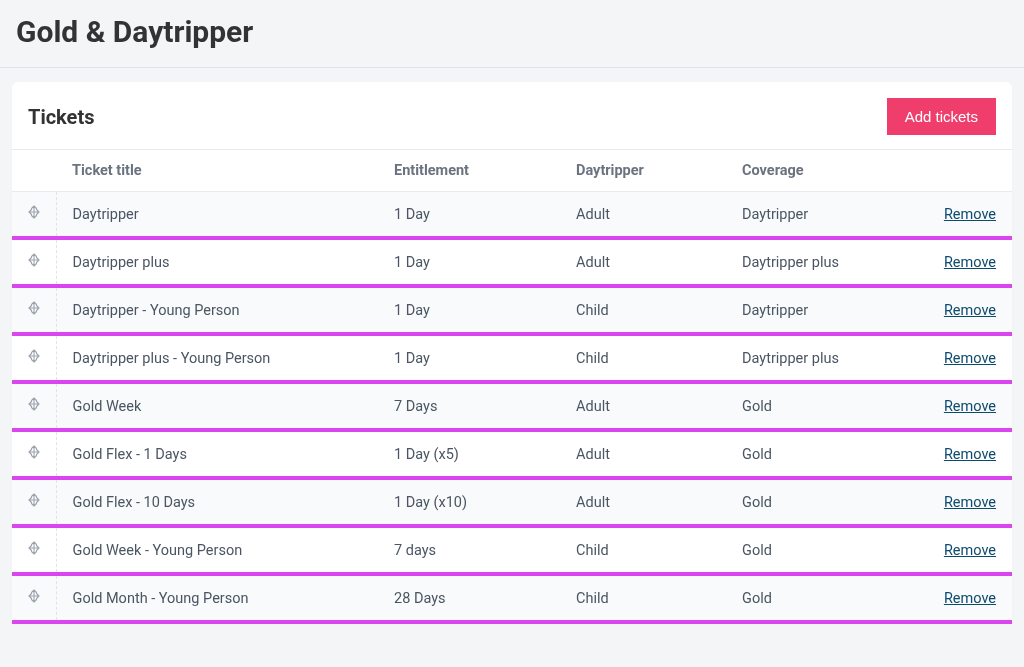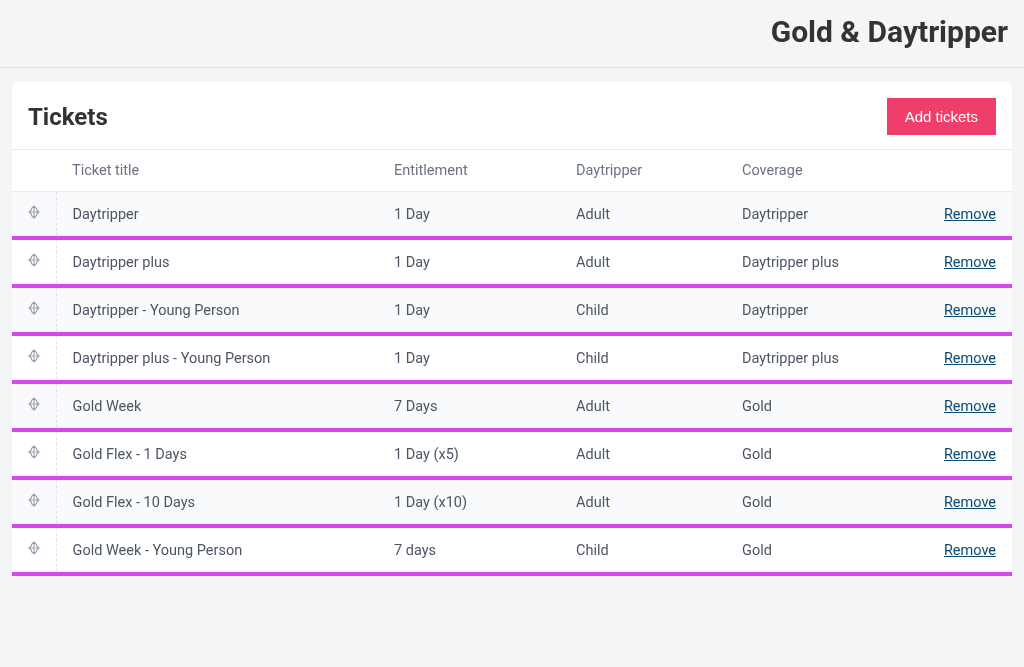--- a/index.html
+++ b/index.html
@@ -5,61 +5,60 @@
     * { box-sizing: border-box; margin: 0; padding: 0; }
     body {
       font-family: -apple-system, BlinkMacSystemFont, "Segoe UI", Roboto, Helvetica, Arial, sans-serif;
       background: #f4f5f7;
       color: #333;
       width: 1024px;
     }
     .page-header {
       padding: 14px 16px 18px 16px;
       border-bottom: 1px solid #e0e3e8;
-      text-align: right;
     }
     .page-title {
       font-size: 30px;
       font-weight: 700;
       color: #333;
     }
     .card {
       background: #fff;
       margin: 14px 12px 0 12px;
       border-radius: 6px;
       box-shadow: 0 1px 2px rgba(0,0,0,0.04);
     }
     .card-header {
       display: flex;
       align-items: center;
       justify-content: space-between;
       padding: 16px 16px 14px 16px;
     }
     .card-title {
-      font-size: 24px;
+      font-size: 20px;
       font-weight: 700;
       color: #333;
     }
     .btn-add {
       background: #ef3e6b;
       color: #fff;
       border: none;
       border-radius: 0;
       padding: 10px 18px;
       font-size: 15px;
       font-weight: 500;
       cursor: pointer;
     }
     table {
       width: 100%;
       border-collapse: collapse;
     }
     thead th {
       text-align: left;
-      font-weight: 400;
+      font-weight: 700;
       color: #6b7280;
       font-size: 14.5px;
       padding: 12px 8px;
       border-top: 1px solid #e8eaef;
       border-bottom: 1px solid #e8eaef;
     }
     tbody tr {
       border-bottom: 4px solid #d946ef;
     }
     tbody tr:nth-child(odd) {
@@ -201,15 +200,25 @@
         <tr>
           <td class="handle-cell"><span class="handle-icon"><svg width="12" height="14" viewBox="0 0 12 14" fill="none">
                 <path d="M6 1 L3.5 3.5 M6 1 L8.5 3.5 M6 1 L6 13 M6 13 L3.5 10.5 M6 13 L8.5 10.5 M1 7 L11 7 M1 7 L3.5 4.5 M1 7 L3.5 9.5 M11 7 L8.5 4.5 M11 7 L8.5 9.5" stroke="#9ca3af" stroke-width="1.1" stroke-linecap="round"></path>
               </svg></span></td>
           <td class="col-title">Gold Week - Young Person</td>
           <td class="col-ent">7 days</td>
           <td class="col-pass">Child</td>
           <td class="col-cov">Gold</td>
           <td class="col-act"><a class="remove-link">Remove</a></td>
         </tr>
+        <tr>
+          <td class="handle-cell"><span class="handle-icon"><svg width="12" height="14" viewBox="0 0 12 14" fill="none">
+                <path d="M6 1 L3.5 3.5 M6 1 L8.5 3.5 M6 1 L6 13 M6 13 L3.5 10.5 M6 13 L8.5 10.5 M1 7 L11 7 M1 7 L3.5 4.5 M1 7 L3.5 9.5 M11 7 L8.5 4.5 M11 7 L8.5 9.5" stroke="#9ca3af" stroke-width="1.1" stroke-linecap="round"></path>
+              </svg></span></td>
+          <td class="col-title">Gold Month - Young Person</td>
+          <td class="col-ent">28 Days</td>
+          <td class="col-pass">Child</td>
+          <td class="col-cov">Gold</td>
+          <td class="col-act"><a class="remove-link">Remove</a></td>
+        </tr>
       </tbody>
   </table>
 </div>
 
 </body></html>

